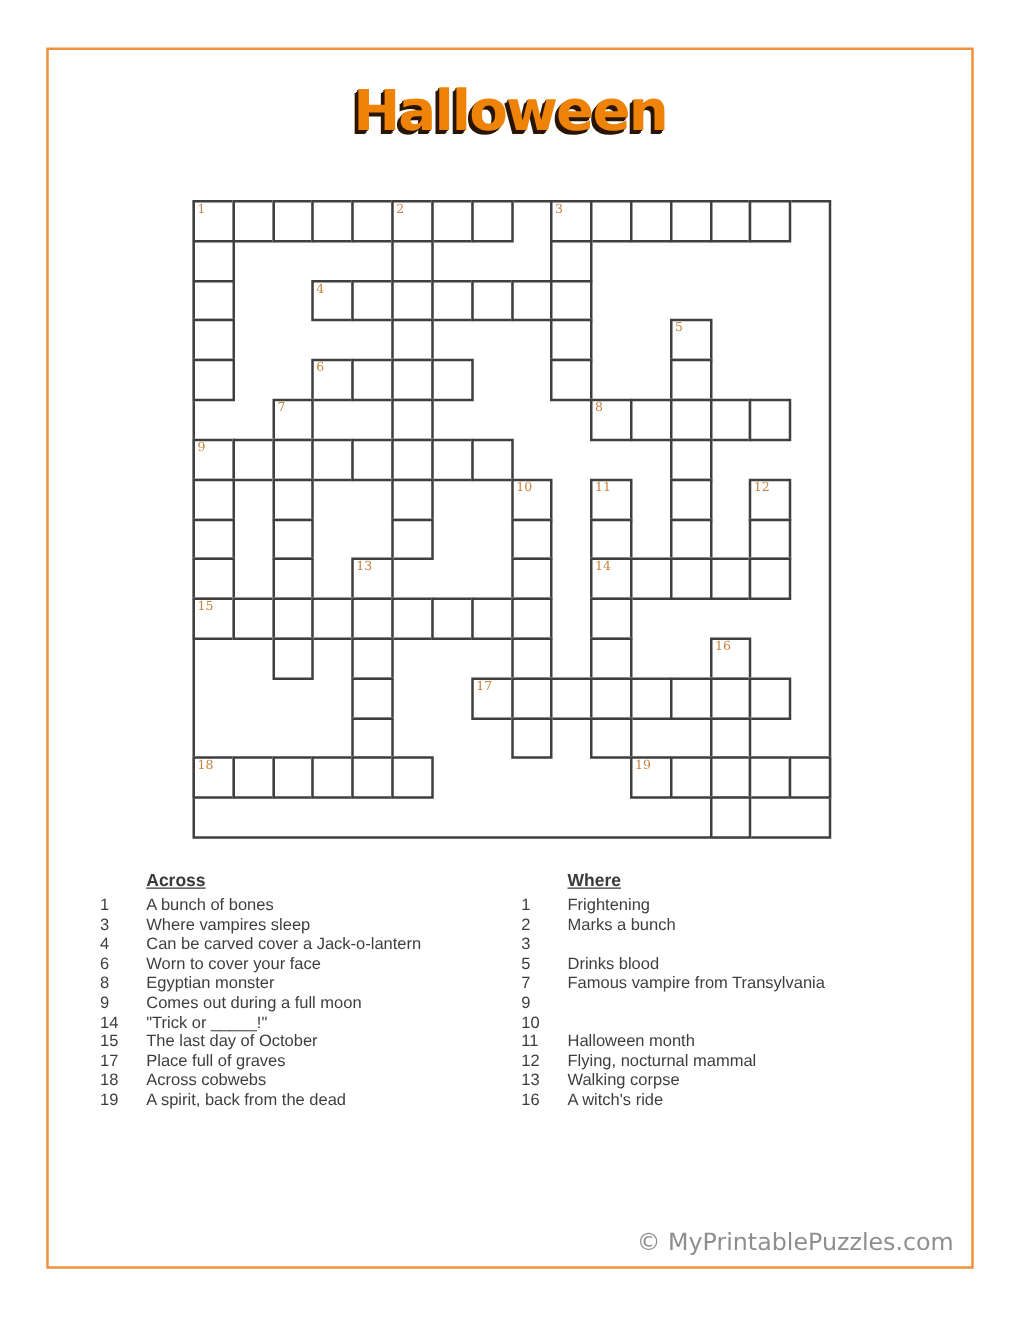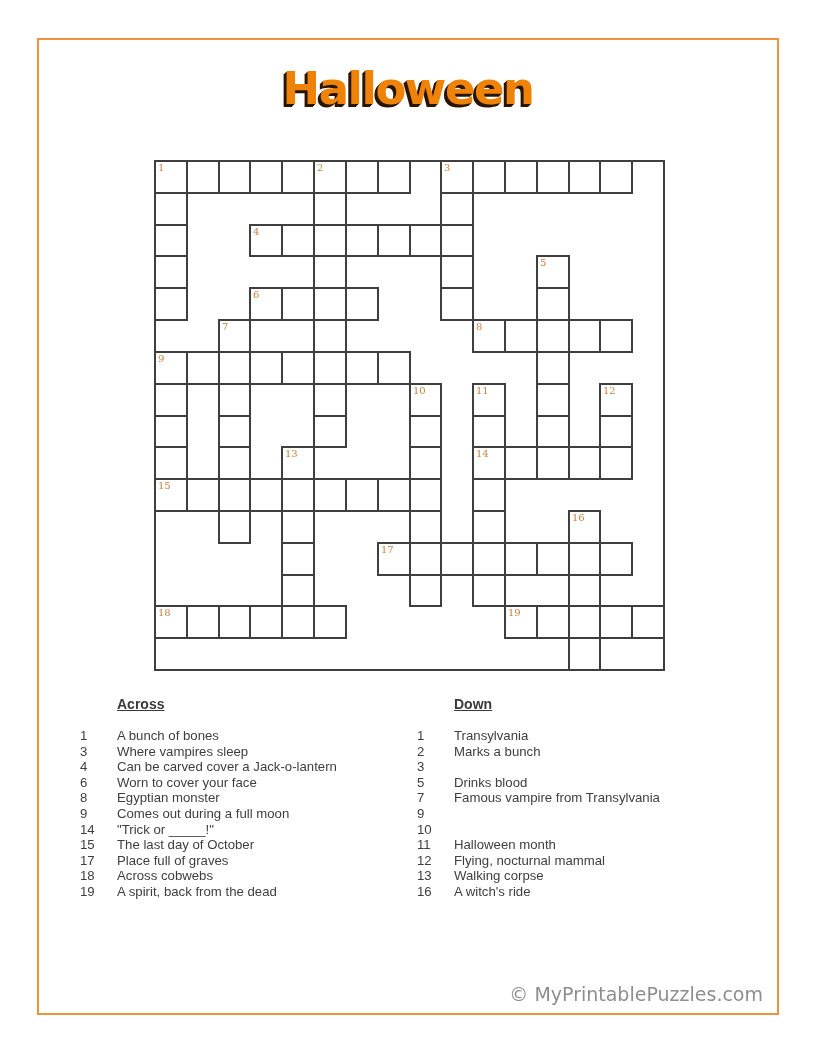--- a/index.html
+++ b/index.html
@@ -32,21 +32,21 @@
   }
   .cell .num {
     position:absolute; left:2px; top:0px;
     font-family:"DejaVu Serif", serif; font-size:10px; line-height:12px;
     color:#c8823f;
   }
   .clue-col { position:absolute; top:697px; }
   .clue-col.across { left:80px;  width:340px; }
   .clue-col.down   { left:417px; width:350px; }
   .clue-head {
-    margin:0 0 16px 37px; font-weight:bold; text-decoration:underline;
+    margin:0 0 4px 37px; font-weight:bold; text-decoration:underline;
     font-size:14px; color:#3a3a3a; line-height:15px;
   }
   .clue-row { display:flex; font-size:13.2px; color:#3e3e3e; line-height:15.6px; }
   .clue-num { flex:none; width:37px; }
   .clue-text { flex:1; }
   .footer {
     position:absolute; right:53px; top:983px;
     font-family:"DejaVu Sans", sans-serif; font-size:19px; color:#8e8e8e;
   }
 </style>
@@ -260,25 +260,25 @@
           <span class="clue-text">Across cobwebs</span>
         </div>
         <div class="clue-row">
           <span class="clue-num">19</span>
           <span class="clue-text">A spirit, back from the dead</span>
         </div>
       </div>
   </div>
 
   <div class="clue-col down">
-    <p class="clue-head">Down</p>
+    <p class="clue-head">Where</p>
     <div class="clue-list">
         <div class="clue-row">
           <span class="clue-num">1</span>
-          <span class="clue-text">Transylvania</span>
+          <span class="clue-text">Frightening</span>
         </div>
         <div class="clue-row">
           <span class="clue-num">2</span>
           <span class="clue-text">Marks a bunch</span>
         </div>
         <div class="clue-row">
           <span class="clue-num">3</span>
         </div>
         <div class="clue-row">
           <span class="clue-num">5</span>

